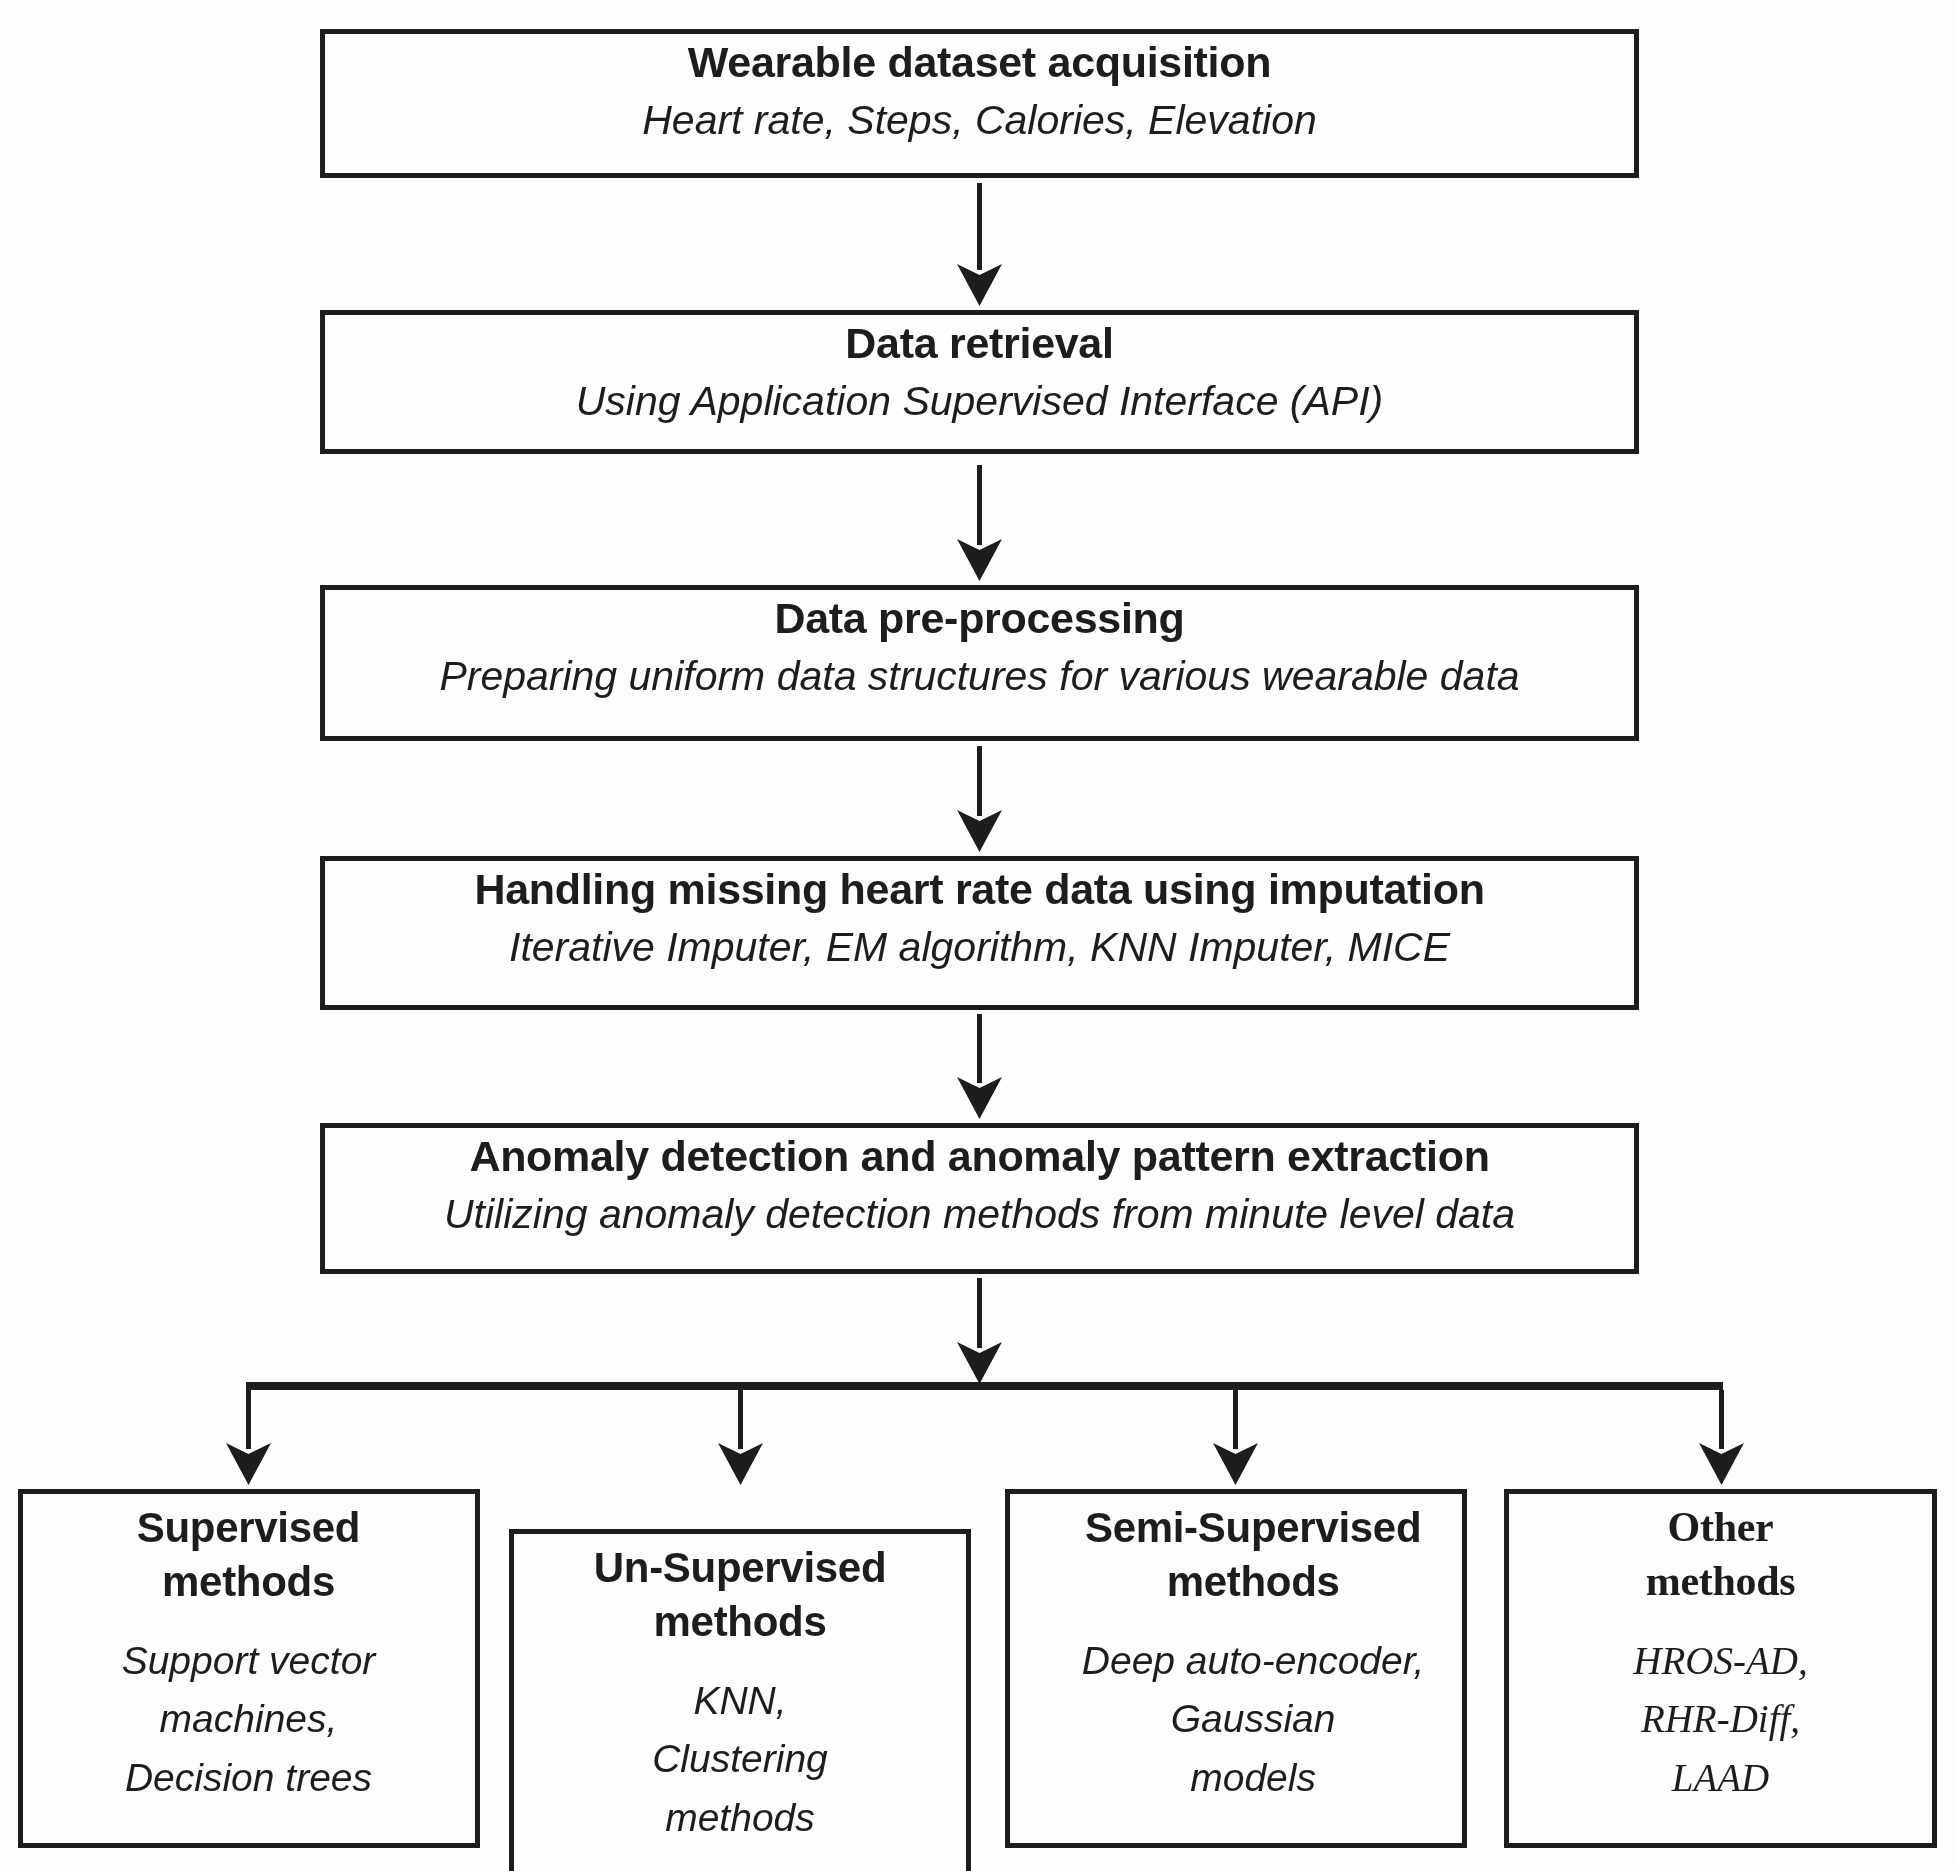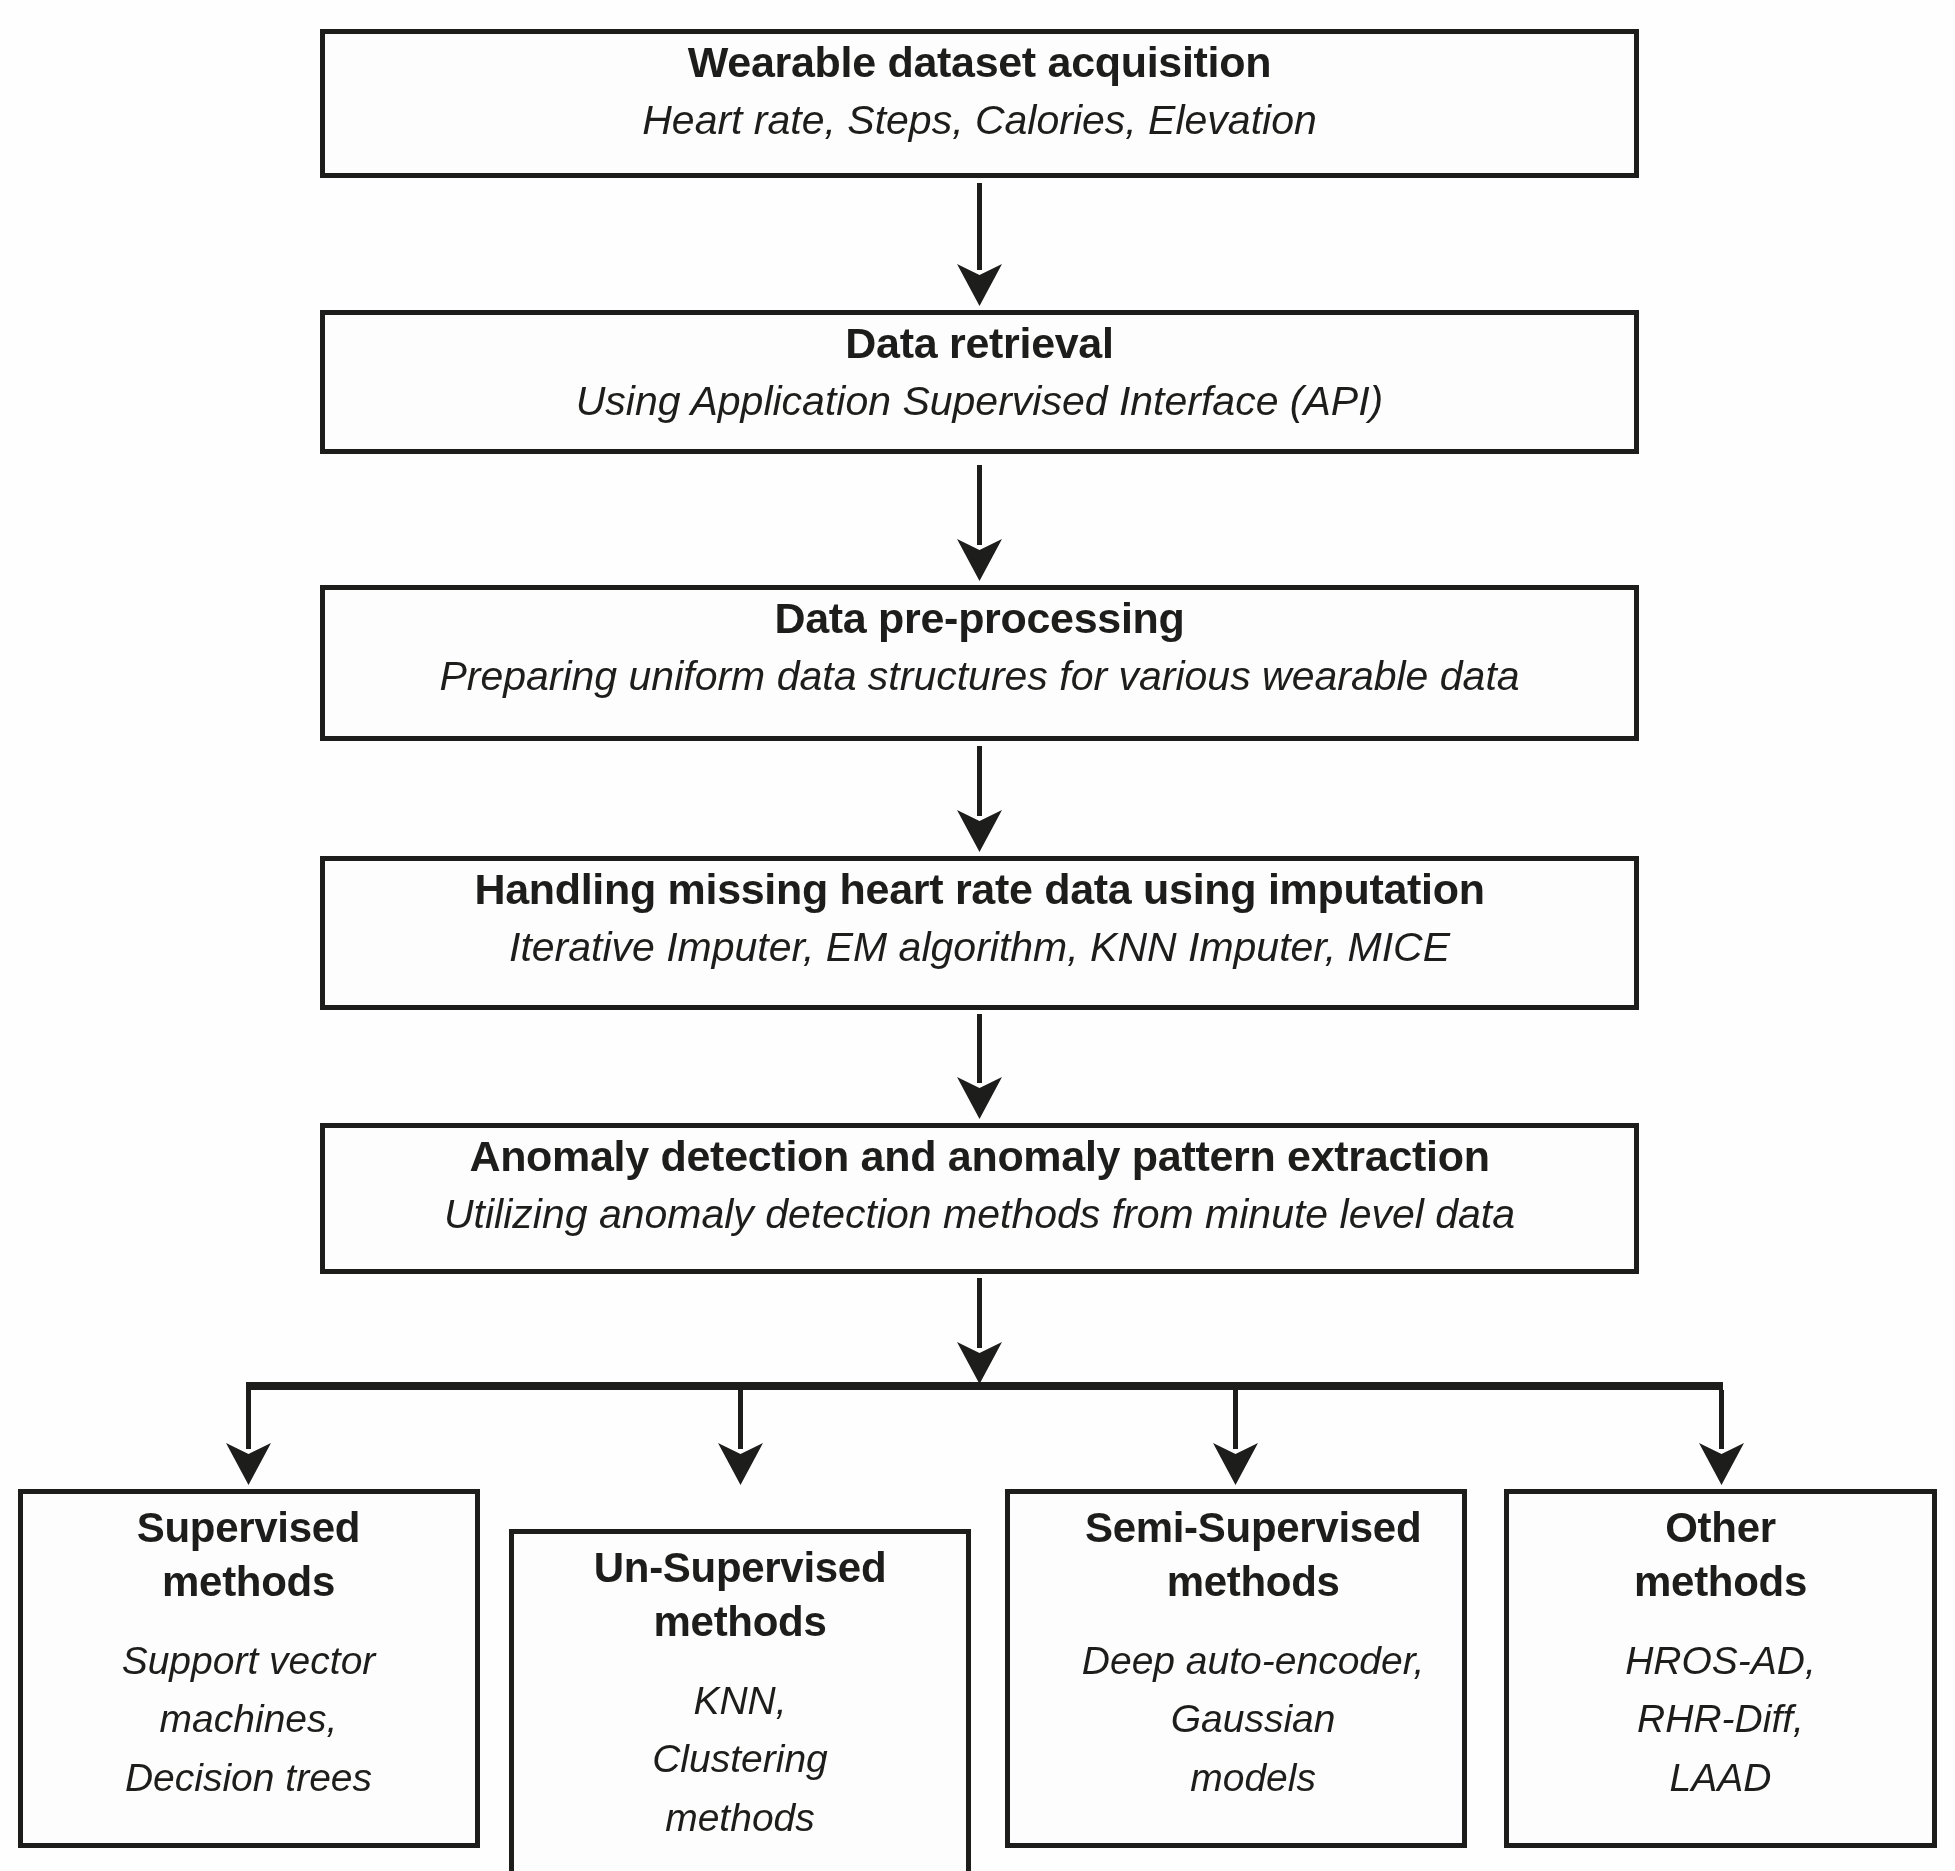--- a/index.html
+++ b/index.html
@@ -187,21 +187,21 @@
   </div>
 
   <div class="box method-box" style="left:1005px; width:462px;padding-left:44px;">
     <div class="method-title">Semi-Supervised
 methods</div>
     <div class="method-items">Deep auto-encoder,
 Gaussian
 models</div>
   </div>
 
-  <div class="box method-box" style="left:1504px; width:433px;">
+  <div class="box method-box" style="left:1504px; width:433px;font-family:Liberation Serif, serif;">
     <div class="method-title">Other
 methods</div>
     <div class="method-items">HROS-AD,
 RHR-Diff,
 LAAD</div>
   </div>
 
 </div>
 
 

